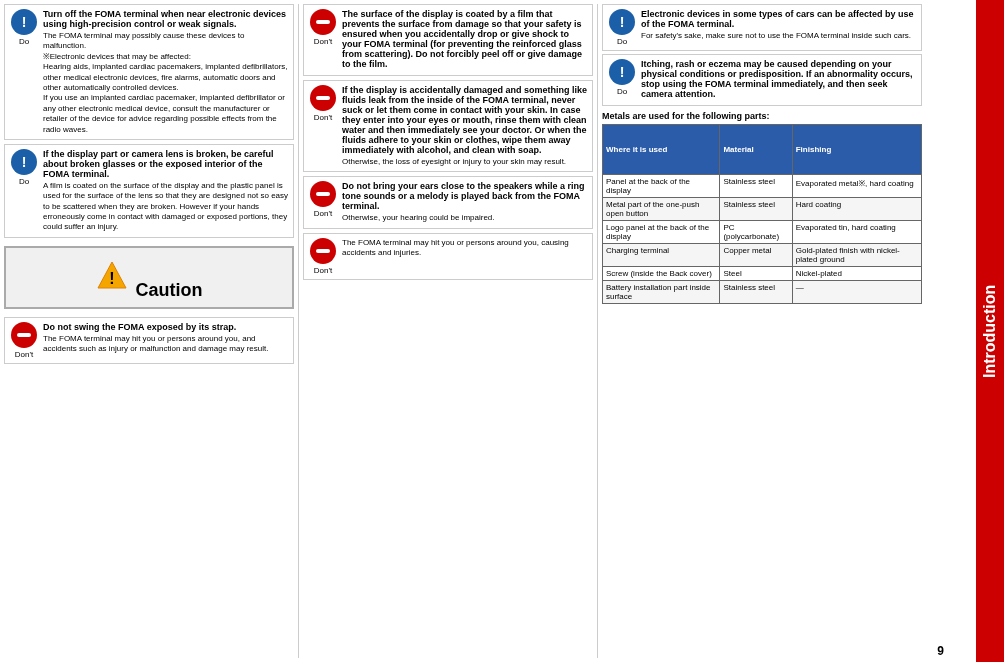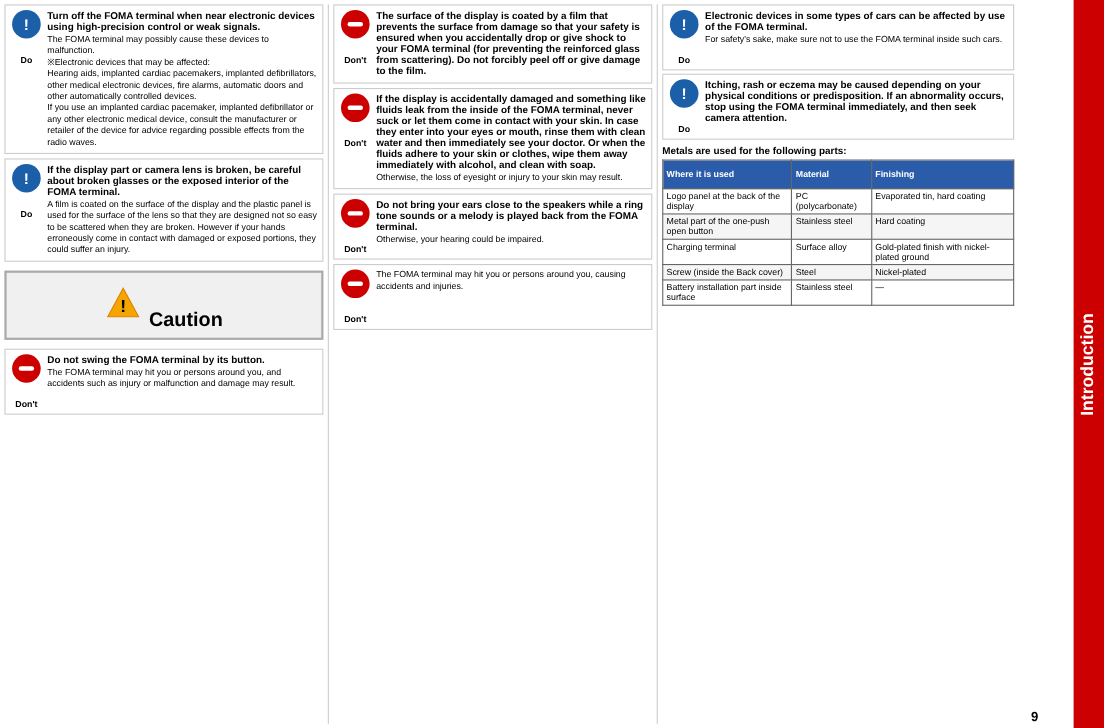--- a/index.html
+++ b/index.html
@@ -59,22 +59,21 @@
       font-weight: bold;
       font-size: 14px;
       color: white;
     }
 
     .circle-blue { background: #1a5fa8; }
 
     .label-text {
       font-size: 8px;
       text-align: center;
-      margin-top: 15px;
-      font-weight: bold;
+      margin-top: 2px;
     }
 
     .no-entry {
       width: 26px;
       height: 26px;
       border-radius: 50%;
       background: #cc0000;
       display: flex;
       align-items: center;
       justify-content: center;
@@ -125,21 +124,21 @@
 
     table {
       width: 100%;
       border-collapse: collapse;
       font-size: 8px;
     }
     table th {
       background: #2a5caa;
       color: white;
       border: 1px solid #666;
-      padding: 8px 3px;
+      padding: 20px 3px;
       text-align: left;
     }
     table td {
       border: 1px solid #666;
       padding: 2px 3px;
       vertical-align: top;
     }
     table tr:nth-child(even) td { background: #f5f5f5; }
 
     .footnote {
@@ -218,21 +217,21 @@
         </div>
         <div class="caution-text">Caution</div>
       </div>
 
       <div class="warning-box">
         <div class="icon-area">
           <div class="no-entry"></div>
           <div class="label-text">Don't</div>
         </div>
         <div class="text-content">
-          <div class="title">Do not swing the FOMA terminal by its button.</div>
+          <div class="title">Do not swing the FOMA exposed by its strap.</div>
           <div class="body">The FOMA terminal may hit you or persons around you, and accidents such as injury or malfunction and damage may result.</div>
         </div>
       </div>
     </div>
 
     <div class="col-divider"></div>
 
     <div class="col" style="max-width:290px;">
 
       <div class="warning-box">
@@ -306,33 +305,38 @@
       <div class="metals-title">Metals are used for the following parts:</div>
       <table>
         <thead>
           <tr>
             <th>Where it is used</th>
             <th>Material</th>
             <th>Finishing</th>
           </tr>
         </thead>
         <tbody id="metals-tbody">
+        <tr>
+              <td>Panel at the back of the display</td>
+              <td>Stainless steel</td>
+              <td>Evaporated metal※, hard coating</td>
+            </tr>
+            <tr>
+              <td>Metal part of the one-push open button</td>
+              <td>Stainless steel</td>
+              <td>Hard coating</td>
+            </tr>
             <tr>
               <td>Logo panel at the back of the display</td>
               <td>PC (polycarbonate)</td>
               <td>Evaporated tin, hard coating</td>
             </tr>
             <tr>
-              <td>Metal part of the one-push open button</td>
-              <td>Stainless steel</td>
-              <td>Hard coating</td>
-            </tr>
-            <tr>
               <td>Charging terminal</td>
-              <td>Surface alloy</td>
+              <td>Copper metal</td>
               <td>Gold-plated finish with nickel-plated ground</td>
             </tr>
             <tr>
               <td>Screw (inside the Back cover)</td>
               <td>Steel</td>
               <td>Nickel-plated</td>
             </tr>
             <tr>
               <td>Battery installation part inside surface</td>
               <td>Stainless steel</td>

